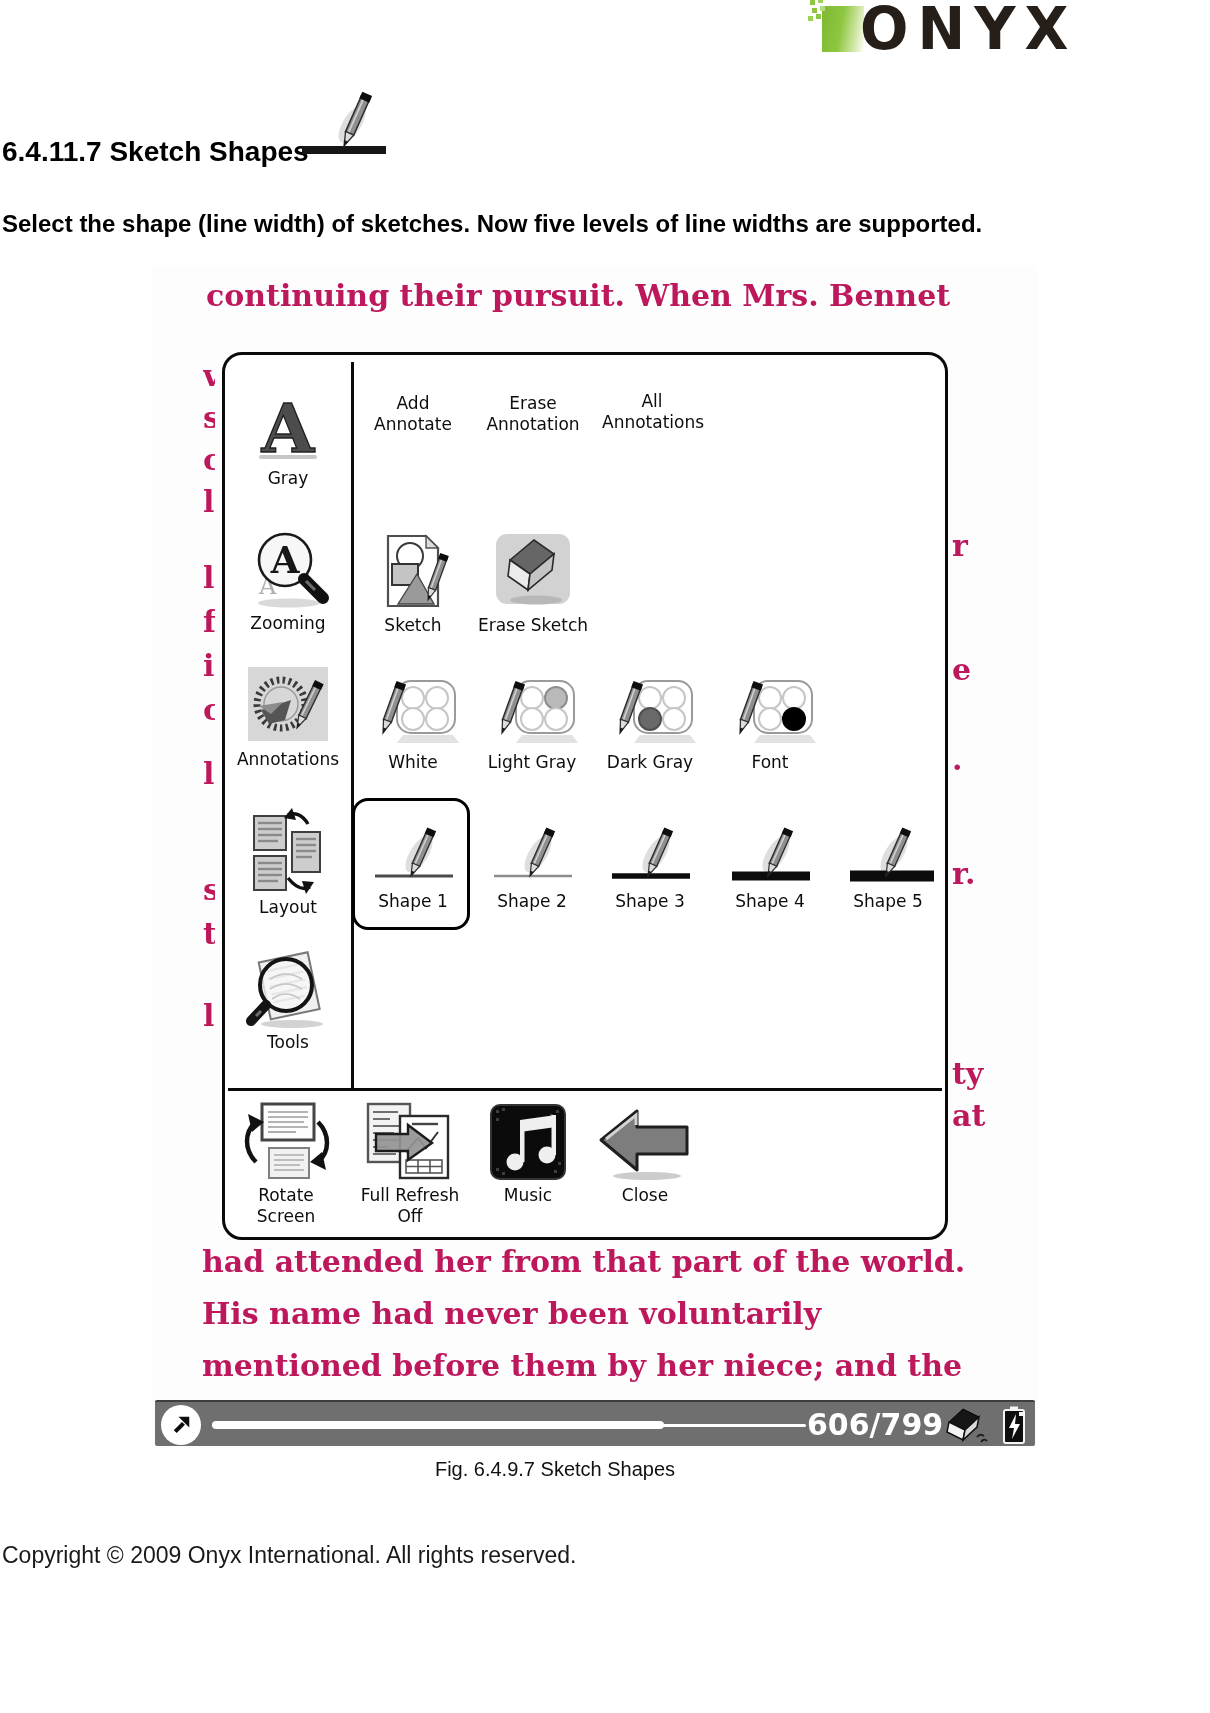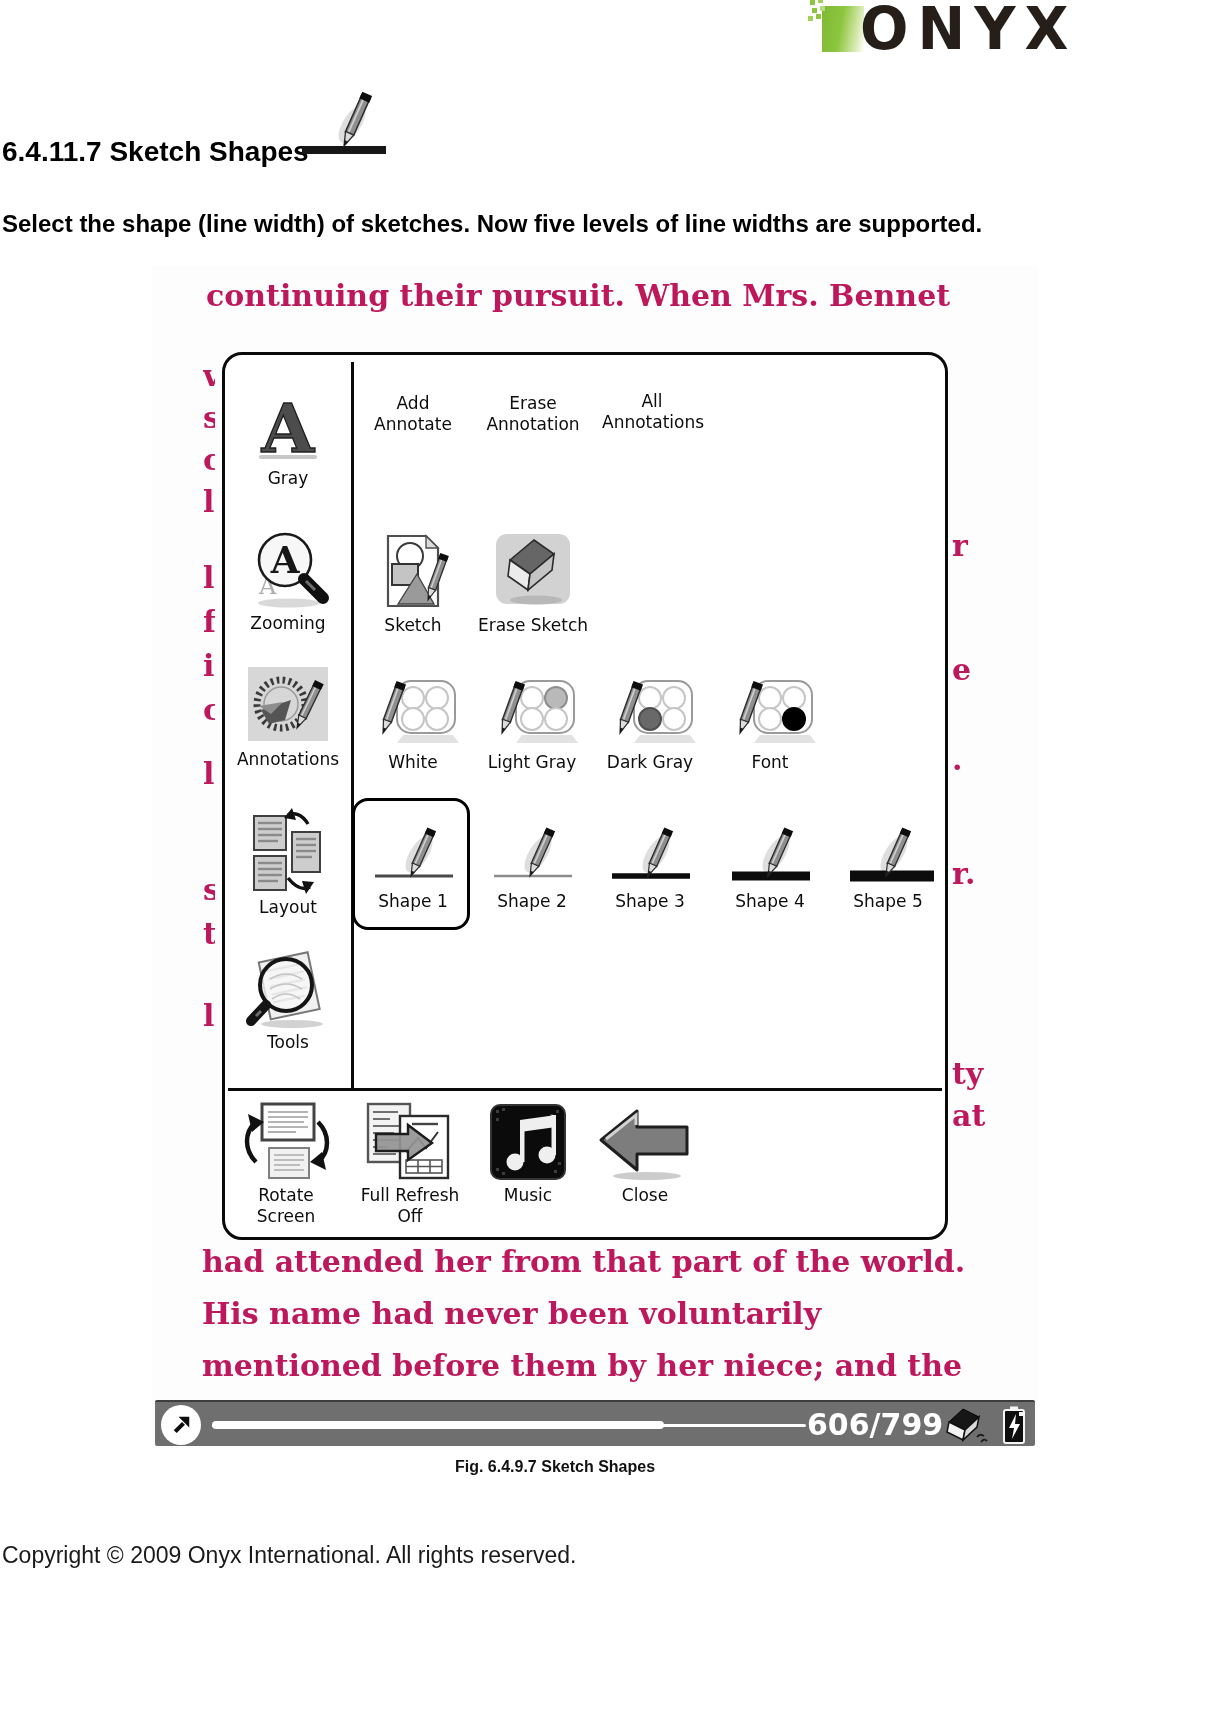--- a/index.html
+++ b/index.html
@@ -11,21 +11,21 @@
   .logo{position:absolute;left:822px;top:0;height:58px;display:flex;align-items:center}
   .logo-green{width:42px;height:46px;background:linear-gradient(100deg,#7fb832 0%,#8dc63f 45%,#d6e9ae 80%,#ffffff 100%);position:relative;margin-right:-4px}
   .logo-green:before{content:"";position:absolute;left:-12px;top:-6px;width:5px;height:5px;background:#8dc63f;
     box-shadow:8px -2px 0 #9ed155, 2px 8px 0 #8dc63f, 10px 6px 0 #b5dd7f, -2px 16px 0 #9ed155, 6px 14px 0 #8dc63f}
   .logo-text{font-family:"DejaVu Sans",sans-serif;font-weight:800;font-size:57px;letter-spacing:9px;color:#261f19;transform:scaleY(1.02);line-height:1}
 
   
   .h-heading{position:absolute;left:2px;top:136px;font-size:28px;font-weight:bold;color:#000}
   .h-pencil{position:absolute;left:300px;top:82px}
   .intro{position:absolute;left:2px;top:210px;width:1105px;font-size:24px;font-weight:bold;color:#000}
-  .caption{position:absolute;left:0;top:1458px;width:1110px;text-align:center;font-size:16px;font-weight:bold}
+  .caption{position:absolute;left:0;top:1458px;width:1110px;text-align:center;font-size:20px;font-weight:normal}
   .copyright{position:absolute;left:2px;top:1542px;font-size:23px;color:#1a1a1a}
 
   
   .reader-bg{position:absolute;left:152px;top:266px;width:886px;height:1182px;background:#fdfdfd}
   .serif{font-family:"DejaVu Serif",serif;font-weight:700;color:#be185d;font-size:30px;white-space:nowrap}
   .fragL{position:absolute;left:203px;width:12px;overflow:hidden;height:38px}
   .fragR{position:absolute;left:952px}
 
   
   .menu{position:absolute;left:222px;top:352px;width:726px;height:888px;background:#fff;border:3px solid #0a0a0a;border-radius:20px}

